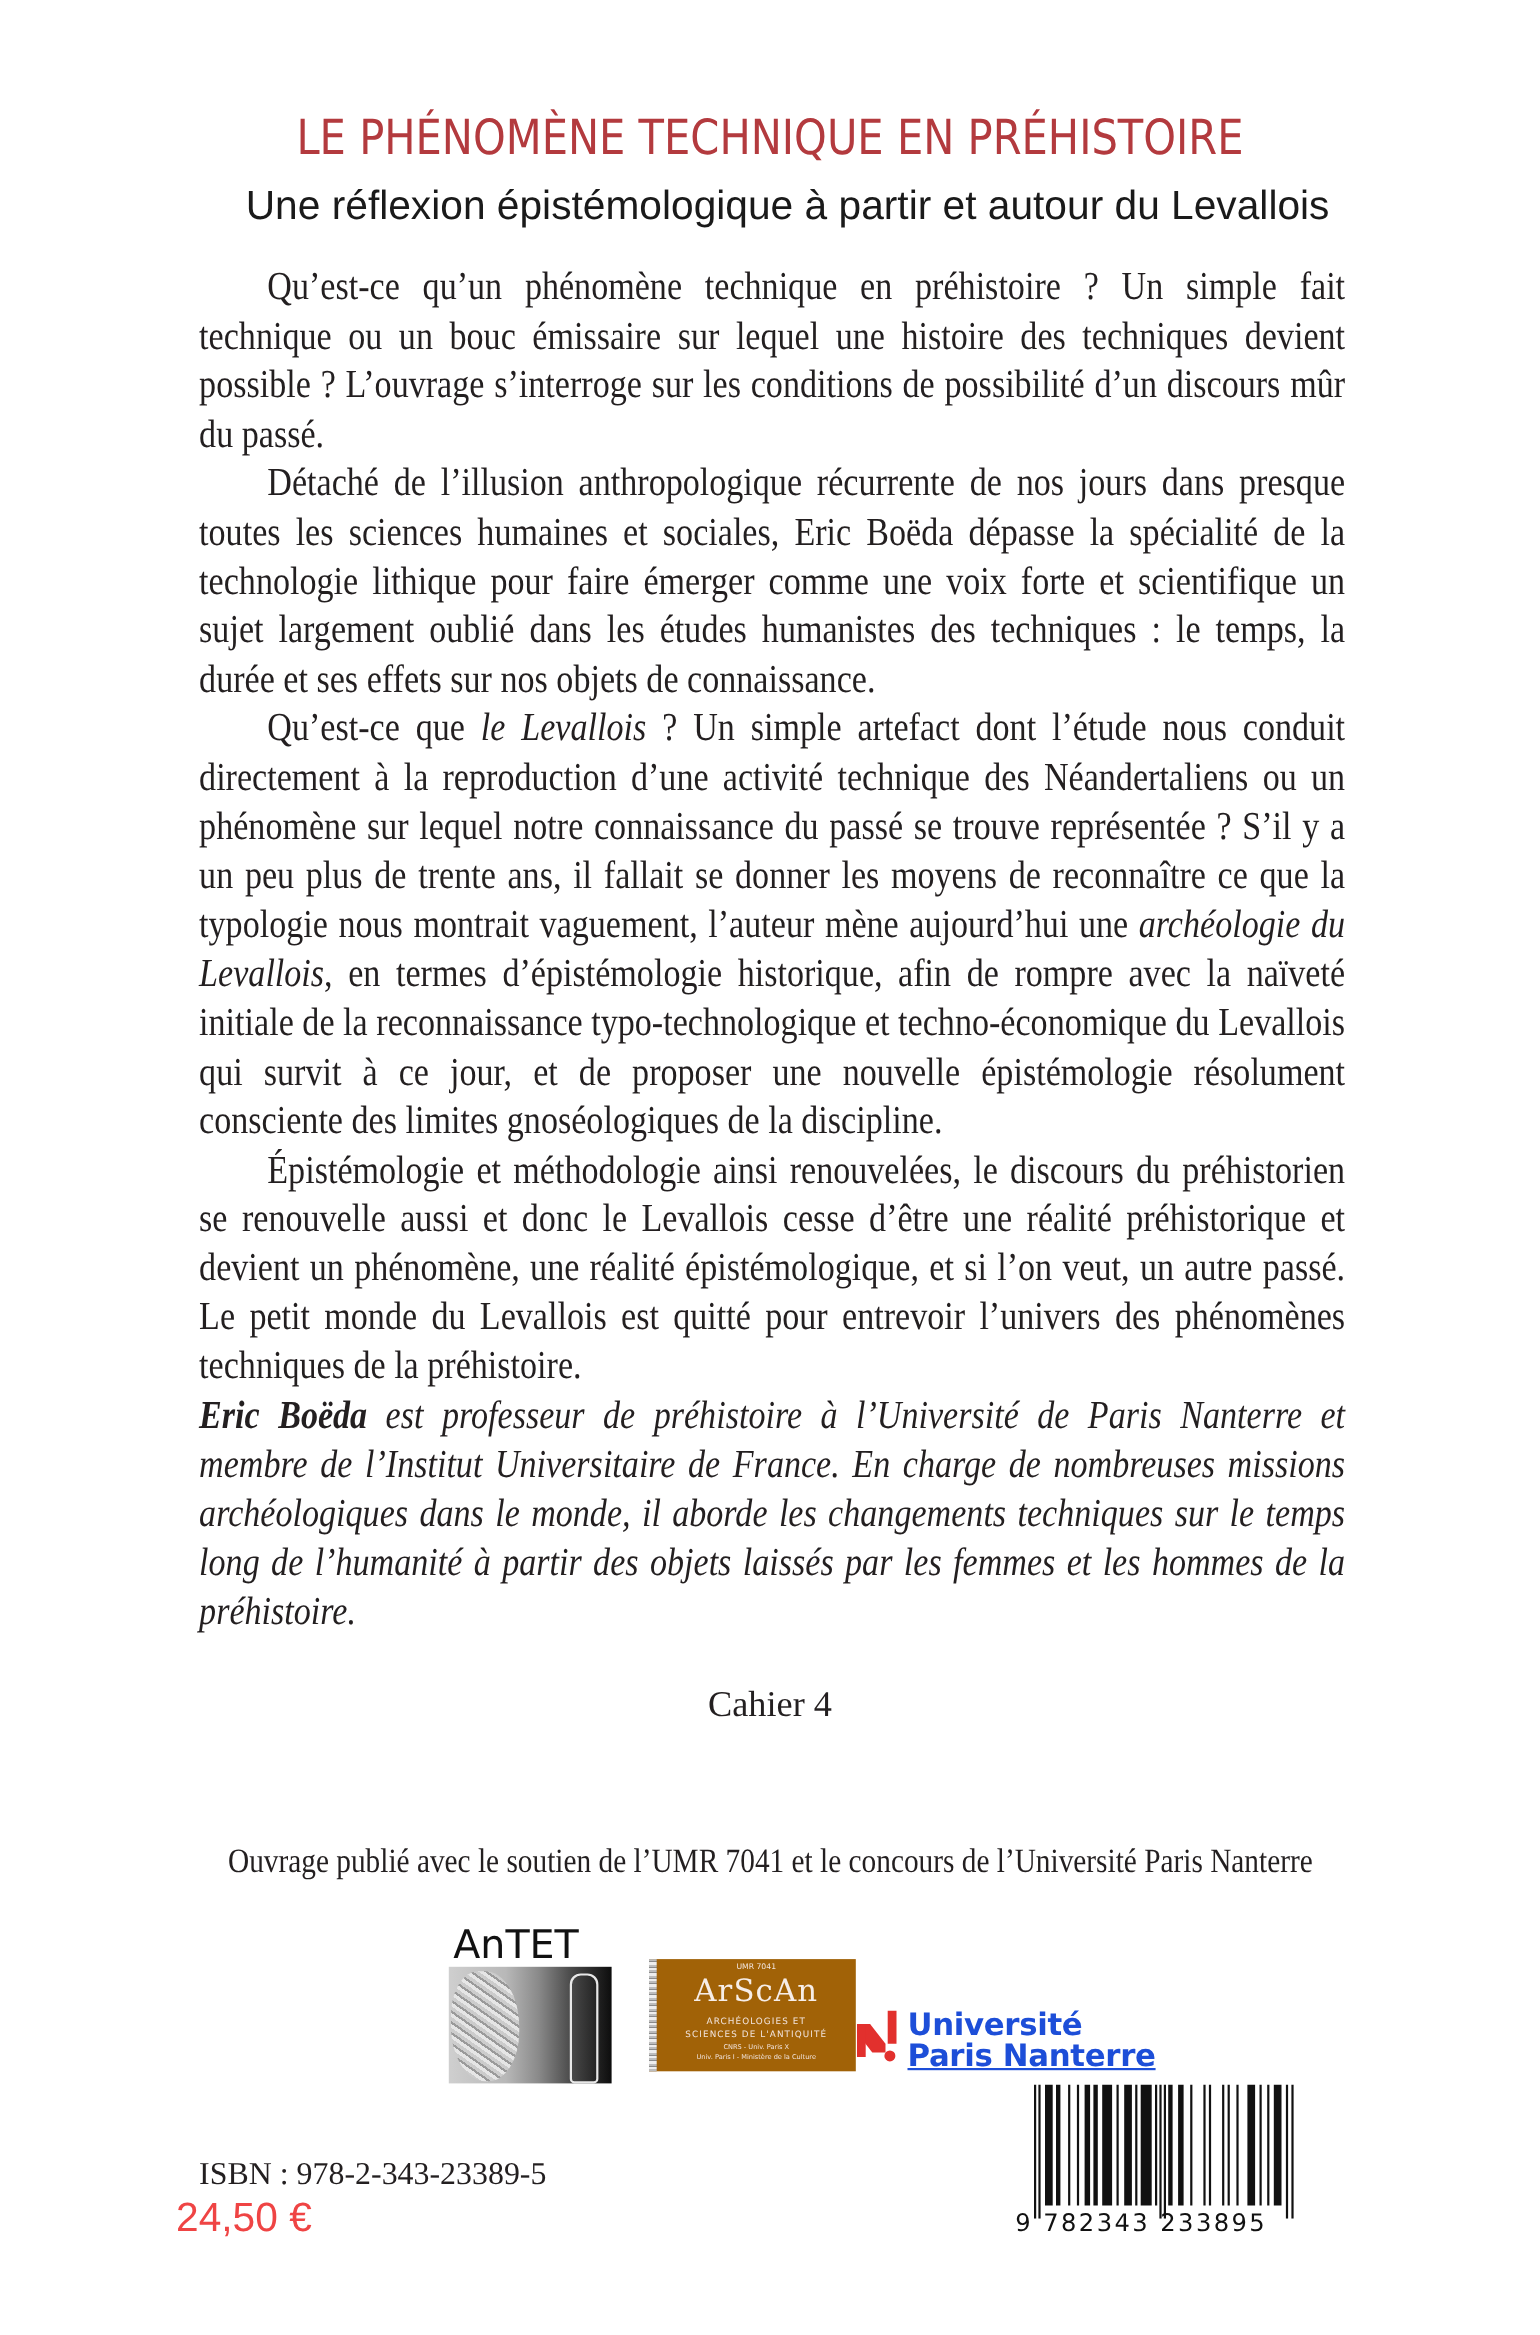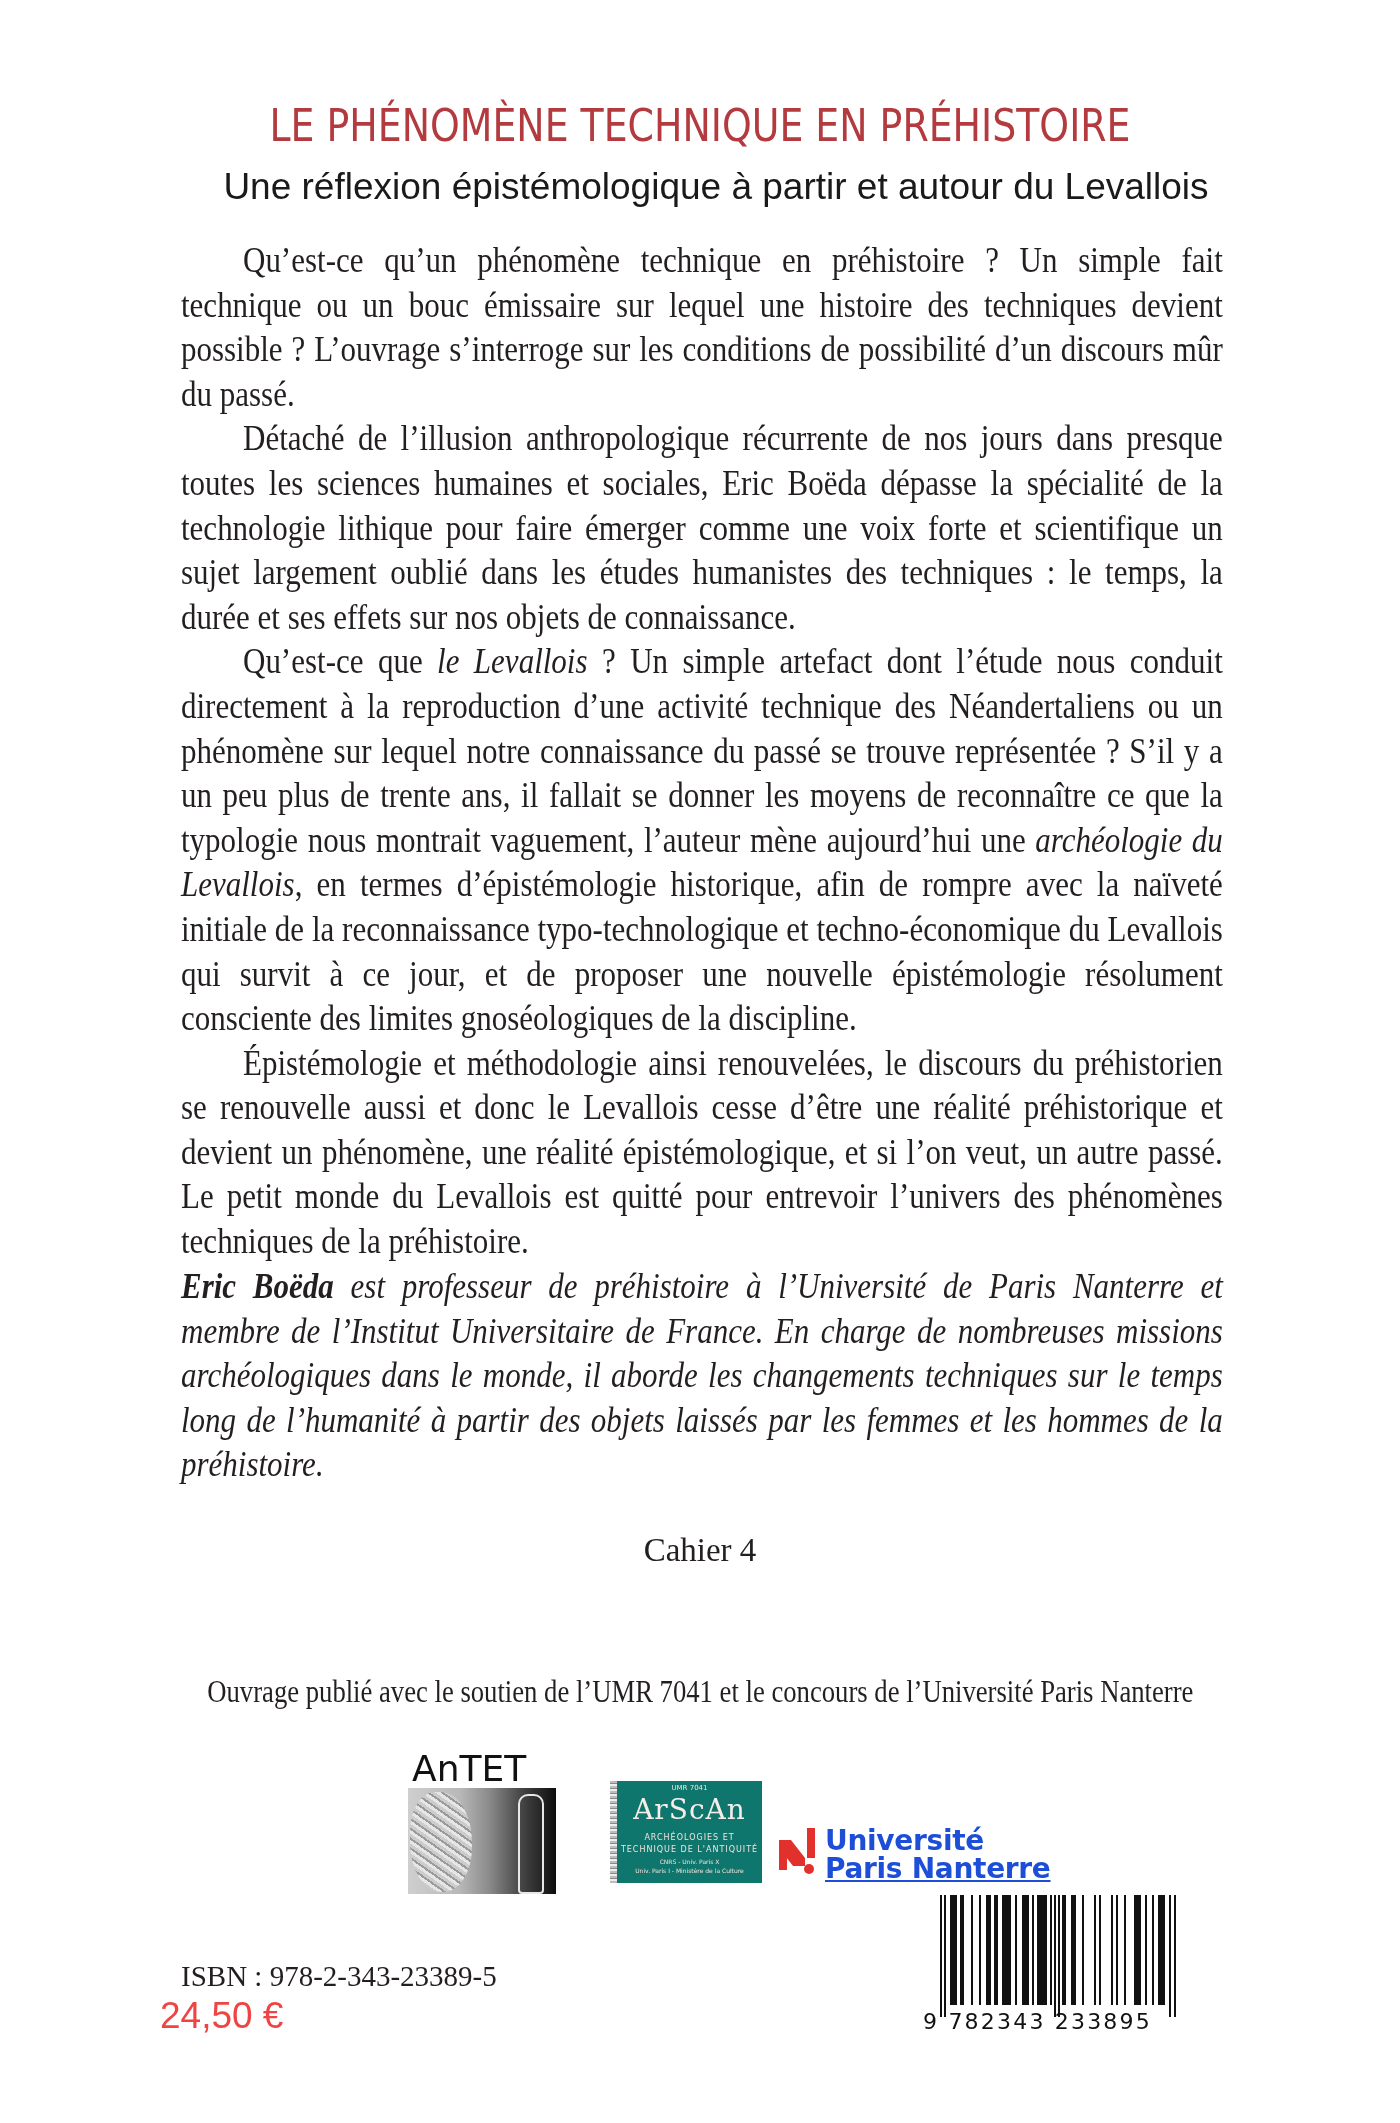--- a/index.html
+++ b/index.html
@@ -39,21 +39,21 @@
   }
   .support span { display: inline-block; transform: scaleX(0.86); }
   
   .antet { left: 408px; top: 1752px; width: 148px; height: 142px; }
   .antet-text { position: absolute; left: 4px; top: -4px; font-family: "DejaVu Sans", sans-serif; font-size: 36px; color: #111; letter-spacing: 0px; }
   .antet-img { position: absolute; left: 0; top: 36px; width: 148px; height: 106px;
     background: linear-gradient(90deg, #cfcfcf 0%, #b8b8b8 35%, #8a8a8a 55%, #4a4a4a 75%, #0d0d0d 100%); }
   .antet-stone { position: absolute; left: 2px; top: 40px; width: 62px; height: 100px; border-radius: 40% 50% 45% 50%;
     background: repeating-linear-gradient(35deg, #e6e6e6 0 3px, #9a9a9a 3px 5px, #cccccc 5px 8px); }
   .antet-figure { position: absolute; left: 110px; top: 42px; width: 22px; height: 96px; border: 2px solid #e8e8e8; border-radius: 10px 10px 4px 4px; }
-  .arscan { left: 610px; top: 1781px; width: 152px; height: 102px; background: #0f766e; }
+  .arscan { left: 590px; top: 1781px; width: 188px; height: 102px; background: #a16207; }
   .arscan-strip { position: absolute; left: 0; top: 0; width: 7px; height: 102px;
     background: repeating-linear-gradient(0deg, #bdbdbd 0 2px, #eeeeee 2px 4px, #8a8a8a 4px 5px); }
   .arscan .umr { position: absolute; left: 7px; right: 0; top: 3px; text-align: center; font-family: "DejaVu Sans", sans-serif; font-size: 7px; color: #f3e6df; }
   .arscan .name { position: absolute; left: 7px; right: 0; top: 12px; text-align: center; font-family: "DejaVu Serif", serif; font-size: 28px; color: #f6ede8; letter-spacing: 1px; }
   .arscan .sub1, .arscan .sub2 { position: absolute; left: 7px; right: 0; text-align: center; font-family: "DejaVu Sans", sans-serif; font-size: 8px; color: #f1e3dc; letter-spacing: 1px; }
   .arscan .sub1 { top: 52px; }
   .arscan .sub2 { top: 64px; }
   .arscan .sub3, .arscan .sub4 { position: absolute; left: 7px; right: 0; text-align: center; font-family: "DejaVu Sans", sans-serif; font-size: 6px; color: #f1e3dc; }
   .arscan .sub3 { top: 77px; }
   .arscan .sub4 { top: 86px; }
@@ -96,21 +96,21 @@
   <div class="antet-stone"></div>
   <div class="antet-figure"></div>
   <div class="antet-text">AnTET</div>
 </div>
 
 <div class="abs arscan">
   <div class="arscan-strip"></div>
   <div class="umr">UMR 7041</div>
   <div class="name">ArScAn</div>
   <div class="sub1">ARCHÉOLOGIES ET</div>
-  <div class="sub2">TECHNIQUE DE L'ANTIQUITÉ</div>
+  <div class="sub2">SCIENCES DE L'ANTIQUITÉ</div>
   <div class="sub3">CNRS - Univ. Paris X</div>
   <div class="sub4">Univ. Paris I - Ministère de la Culture</div>
 </div>
 
 <div class="abs nanterre">
   <svg class="nanterre-mark" viewBox="0 0 40 50" width="40" height="50">
     <polygon points="0,14 12,14 26,32 26,40 14,40 0,22" fill="#e2302d"></polygon>
     <polygon points="0,14 8,14 8,44 0,44" fill="#e2302d"></polygon>
     <polygon points="28,2 36,2 36,32 28,32" fill="#e2302d"></polygon>
     <circle cx="30" cy="43" r="5" fill="#e2302d"></circle>

